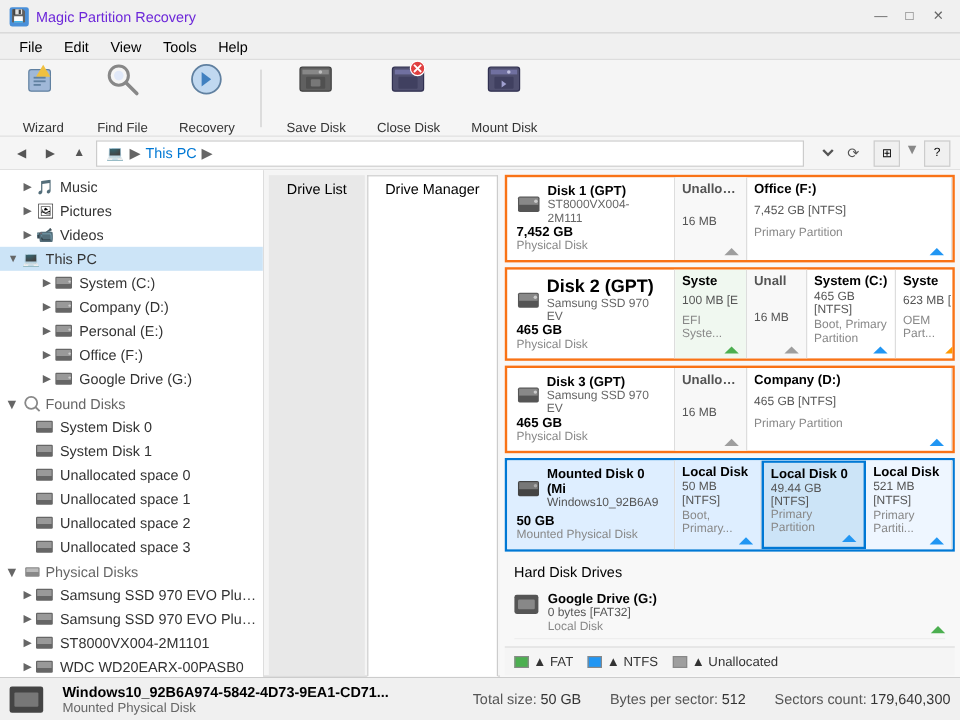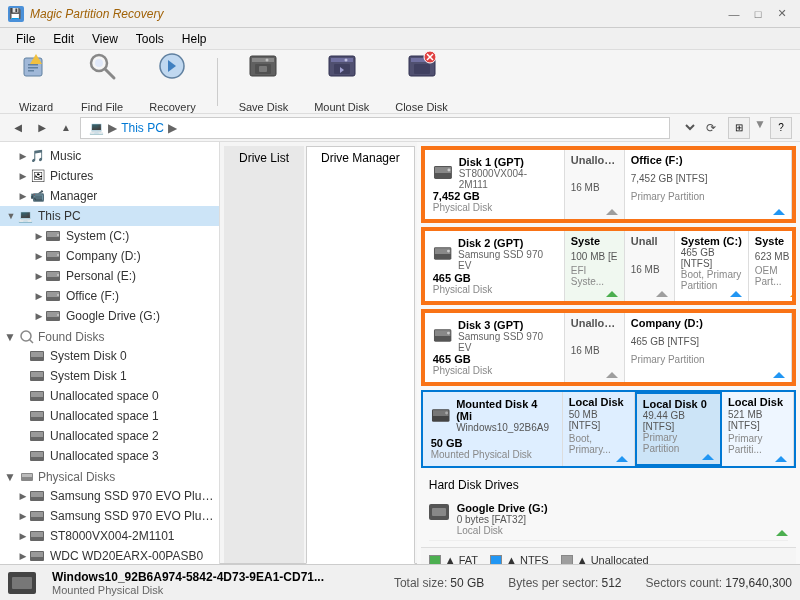--- a/index.html
+++ b/index.html
@@ -2,21 +2,21 @@
 <html><head>
   <meta charset="utf-8">
   <style>
     * { box-sizing: border-box; margin: 0; padding: 0; font-family: 'Segoe UI', Tahoma, sans-serif; font-size: 12px; }
     body { background: #f0f0f0; width: 800px; height: 600px; overflow: hidden; }
     
     
     .title-bar { background: #f0f0f0; border-bottom: 1px solid #ccc; display: flex; align-items: center; justify-content: space-between; padding: 4px 8px; height: 28px; }
     .title-bar-left { display: flex; align-items: center; gap: 6px; }
     .title-icon { width: 16px; height: 16px; background: #4a90d9; border-radius: 2px; font-size: 10px; display: flex; align-items: center; justify-content: center; color: white; }
-    .title-text { font-size: 12px; color: #a16207; font-style: italic; }
+    .title-text { font-size: 12px; color: #6d28d9; }
     .title-controls { display: flex; gap: 4px; }
     .title-btn { width: 20px; height: 20px; display: flex; align-items: center; justify-content: center; cursor: pointer; font-size: 11px; color: #666; border: none; background: none; }
     
     
     .menu-bar { background: #f0f0f0; border-bottom: 1px solid #ddd; padding: 2px 8px; display: flex; gap: 2px; height: 22px; align-items: center; }
     .menu-item { padding: 2px 8px; cursor: pointer; font-size: 12px; }
     
     
     .toolbar { background: #f5f5f5; border-bottom: 1px solid #ddd; padding: 4px 8px; display: flex; align-items: center; gap: 8px; height: 64px; }
     .toolbar-btn { display: flex; flex-direction: column; align-items: center; gap: 19px; padding: 4px 8px; cursor: pointer; border: 1px solid transparent; min-width: 56px; }
@@ -53,21 +53,21 @@
     
     
     .tabs { display: flex; border-bottom: 1px solid #ccc; background: #f5f5f5; padding-top: 4px; padding-left: 4px; }
     .tab { padding: 4px 14px; cursor: pointer; border: 1px solid transparent; border-bottom: none; font-size: 12px; background: #e8e8e8; margin-right: 2px; }
     .tab.active { background: white; border-color: #ccc; border-bottom: 1px solid white; margin-bottom: -1px; z-index: 1; }
     
     
     .drive-manager { flex: 1; overflow-y: auto; padding: 4px; background: #f8f8f8; }
     
     
-    .disk-row { display: flex; align-items: stretch; margin-bottom: 4px; background: white; border: 4px solid #f97316; min-height: 52px; }
+    .disk-row { display: flex; align-items: stretch; margin-bottom: 4px; background: white; border: 2px solid #f97316; min-height: 52px; }
     .disk-row.highlighted { border: 2px solid #0078d4; background: #e8f4fd; }
     .disk-label { width: 140px; padding: 6px 8px; border-right: 1px solid #ddd; flex-shrink: 0; display: flex; flex-direction: column; justify-content: space-between; }
     .disk-label-top { display: flex; align-items: center; gap: 4px; }
     .disk-partitions { flex: 1; display: flex; align-items: stretch; overflow: hidden; }
     .partition { padding: 4px 6px; border-right: 1px solid #ddd; display: flex; flex-direction: column; justify-content: space-between; cursor: pointer; flex-shrink: 0; }
     .partition.selected { background: #cce4f7; }
     .partition-name { font-size: 11px; font-weight: bold; white-space: nowrap; overflow: hidden; text-overflow: ellipsis; max-width: 90px; }
     .partition-size { font-size: 10px; color: #555; }
     .partition-type { font-size: 10px; color: #888; }
     .partition-indicator { width: 0; height: 0; border-left: 6px solid transparent; border-right: 6px solid transparent; border-bottom: 6px solid; align-self: flex-end; }
@@ -184,38 +184,38 @@
       </svg>
     </div>
     <span class="toolbar-label">Save Disk</span>
   </div>
   <div class="toolbar-btn">
     <div class="toolbar-icon">
       <svg width="32" height="32" viewBox="0 0 32 32">
         <rect x="3" y="6" width="26" height="20" rx="2" fill="#505070" stroke="#303050" stroke-width="1"></rect>
         <rect x="5" y="8" width="22" height="4" fill="#7070a0"></rect>
         <rect x="8" y="14" width="16" height="10" rx="1" fill="#404060"></rect>
-        <circle cx="20" cy="10" r="1.5" fill="#c0c0e0"></circle>
-        <path d="M14 17 L18 20 L14 23" fill="#a0a0d0"></path>
+        <circle cx="24" cy="7" r="6" fill="#e04040" stroke="white" stroke-width="1"></circle>
+        <line x1="21" y1="4" x2="27" y2="10" stroke="white" stroke-width="1.5"></line>
+        <line x1="27" y1="4" x2="21" y2="10" stroke="white" stroke-width="1.5"></line>
       </svg>
     </div>
-    <span class="toolbar-label">Mount Disk</span>
+    <span class="toolbar-label">Close Disk</span>
   </div>
   <div class="toolbar-btn">
     <div class="toolbar-icon">
       <svg width="32" height="32" viewBox="0 0 32 32">
         <rect x="3" y="6" width="26" height="20" rx="2" fill="#505070" stroke="#303050" stroke-width="1"></rect>
         <rect x="5" y="8" width="22" height="4" fill="#7070a0"></rect>
         <rect x="8" y="14" width="16" height="10" rx="1" fill="#404060"></rect>
-        <circle cx="24" cy="7" r="6" fill="#e04040" stroke="white" stroke-width="1"></circle>
-        <line x1="21" y1="4" x2="27" y2="10" stroke="white" stroke-width="1.5"></line>
-        <line x1="27" y1="4" x2="21" y2="10" stroke="white" stroke-width="1.5"></line>
+        <circle cx="20" cy="10" r="1.5" fill="#c0c0e0"></circle>
+        <path d="M14 17 L18 20 L14 23" fill="#a0a0d0"></path>
       </svg>
     </div>
-    <span class="toolbar-label">Close Disk</span>
+    <span class="toolbar-label">Mount Disk</span>
   </div>
 </div>
 
 <div class="nav-bar">
   <button class="nav-btn">◀</button>
   <button class="nav-btn">▶</button>
   <button class="nav-btn">▲</button>
   <div class="nav-path">
     <span class="nav-path-sep">💻</span>
     <span class="nav-path-sep">▶</span>
@@ -240,21 +240,21 @@
       <span class="sidebar-label">Music</span>
     </div>
     <div class="sidebar-item sidebar-indent1">
       <span class="sidebar-toggle">▶</span>
       <span class="sidebar-icon">🖼</span>
       <span class="sidebar-label">Pictures</span>
     </div>
     <div class="sidebar-item sidebar-indent1">
       <span class="sidebar-toggle">▶</span>
       <span class="sidebar-icon">📹</span>
-      <span class="sidebar-label">Manager</span>
+      <span class="sidebar-label">Videos</span>
     </div>
     <div class="sidebar-item selected">
       <span class="sidebar-toggle">▼</span>
       <span class="sidebar-icon">💻</span>
       <span class="sidebar-label">This PC</span>
     </div>
     <div class="sidebar-item sidebar-indent2">
       <span class="sidebar-toggle">▶</span>
       <span class="sidebar-icon">
         <svg width="16" height="14" viewBox="0 0 16 14">
@@ -474,21 +474,21 @@
 
       <div class="disk-row">
         <div class="disk-label">
           <div class="disk-label-top">
             <svg width="22" height="18" viewBox="0 0 22 18">
                 <rect x="1" y="2" width="18" height="13" rx="1.5" fill="#555"></rect>
                 <rect x="2" y="3" width="16" height="6" fill="#888"></rect>
                 <circle cx="16" cy="6" r="1.5" fill="#ccc"></circle>
               </svg>
             <div>
-              <div style="font-weight:bold;font-size:11px;">Disk 2 (GPT)</div>
+              <div style="font-weight:bold;font-size:15px;">Disk 2 (GPT)</div>
               <div style="font-size:10px;color:#666;">Samsung SSD 970 EV</div>
             </div>
           </div>
           <div>
             <div style="font-size:11px;font-weight:bold;">465 GB</div>
             <div style="font-size:10px;color:#888;">Physical Disk</div>
           </div>
         </div>
         <div class="disk-partitions">
           <div class="partition efi" style="width:60px;">
@@ -552,21 +552,21 @@
 
       <div class="disk-row highlighted">
         <div class="disk-label" style="background:#deeeff;">
           <div class="disk-label-top">
             <svg width="22" height="18" viewBox="0 0 22 18">
                 <rect x="1" y="2" width="18" height="13" rx="1.5" fill="#444"></rect>
                 <rect x="2" y="3" width="16" height="6" fill="#777"></rect>
                 <circle cx="16" cy="6" r="1.5" fill="#aaa"></circle>
               </svg>
             <div>
-              <div style="font-weight:bold;font-size:11px;">Mounted Disk 4 (Mi</div>
+              <div style="font-weight:bold;font-size:11px;">Mounted Disk 0 (Mi</div>
               <div style="font-size:10px;color:#555;">Windows10_92B6A9</div>
             </div>
           </div>
           <div>
             <div style="font-size:11px;font-weight:bold;">50 GB</div>
             <div style="font-size:10px;color:#888;">Mounted Physical Disk</div>
           </div>
         </div>
         <div class="disk-partitions" style="background:#eef6ff;">
           <div class="partition" style="width:72px;background:#deeeff;">

